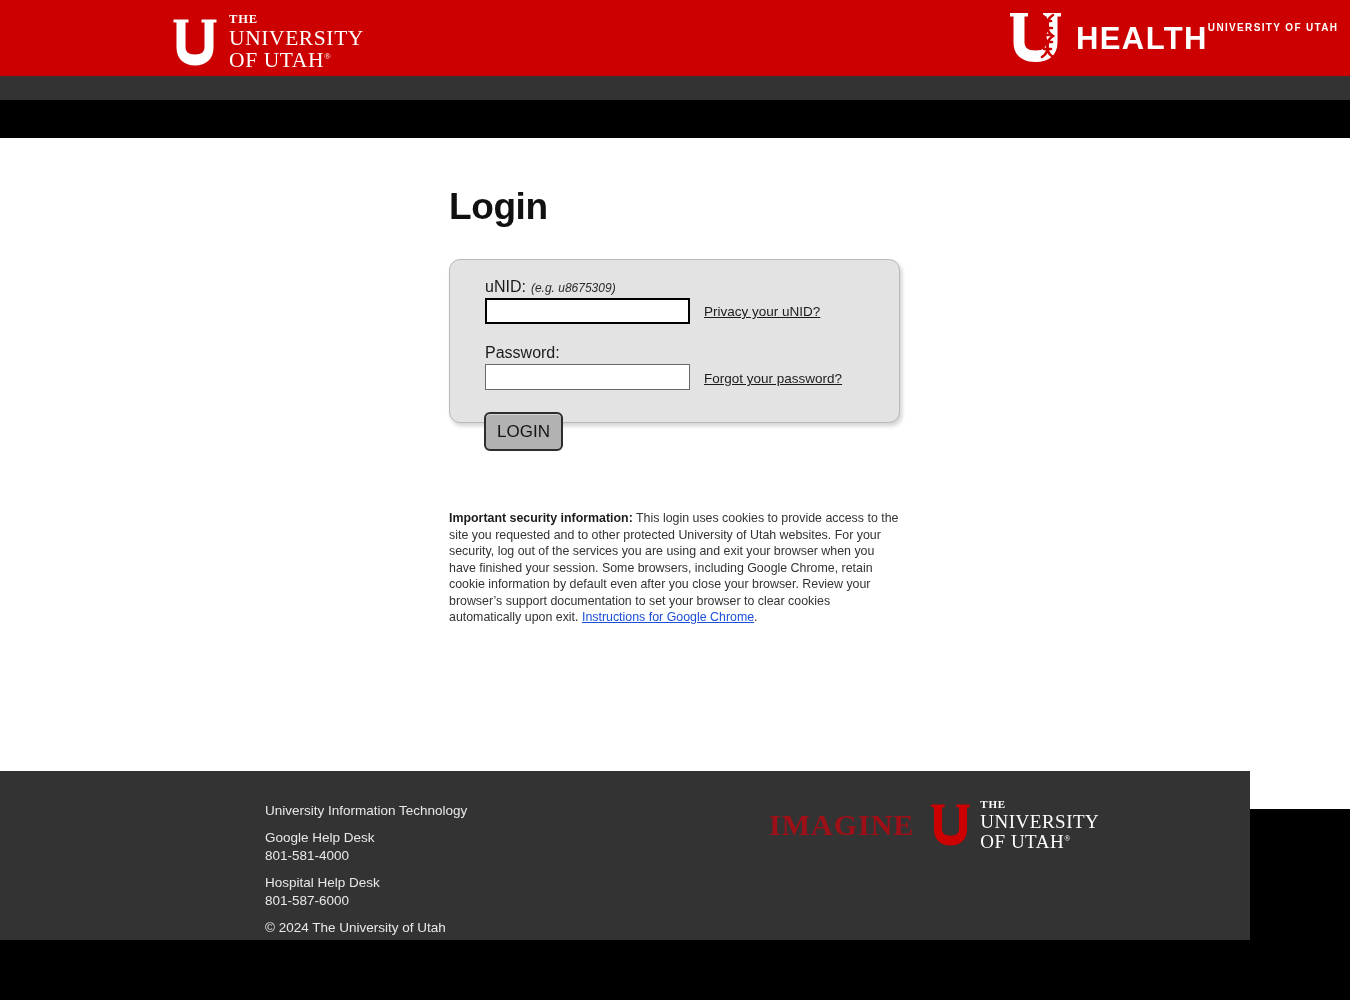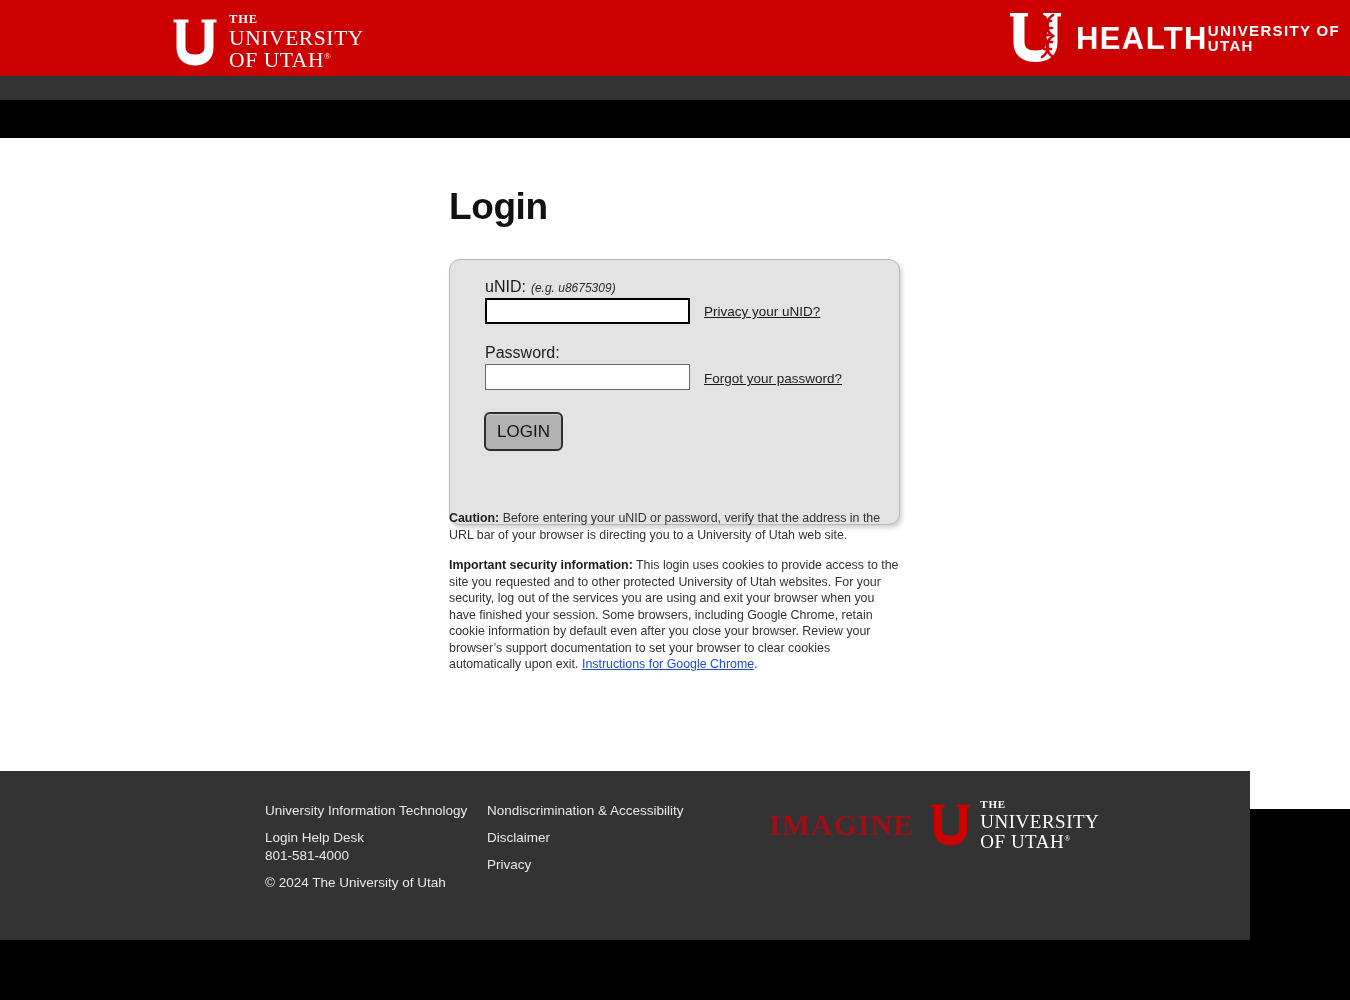--- a/index.html
+++ b/index.html
@@ -80,21 +80,21 @@
     color: #ffffff;
     line-height: 1;
   }
   .health-title {
     font-size: 31px;
     font-weight: 700;
     letter-spacing: 1.4px;
     margin-bottom: 4px;
   }
   .health-sub {
-    font-size: 15px;
+    font-size: 10px;
     font-weight: 700;
     letter-spacing: 1.35px;
   }
 
   
   .content {
     position: absolute;
     top: 100px; left: 0;
     width: 1350px;
     height: 671px;
@@ -110,21 +110,21 @@
     color: #111111;
     letter-spacing: -0.4px;
     margin: 0;
   }
 
   .login-panel {
     position: absolute;
     top: 121px;
     left: 449px;
     width: 451px;
-    height: 266px;
+    height: 164px;
     background: #e3e3e3;
     border: 1px solid #b9b9b9;
     border-radius: 11px;
     box-shadow: 2px 3px 4px rgba(0,0,0,0.18);
   }
 
   .field-label {
     position: absolute;
     font-size: 16px;
     color: #1a1a1a;
@@ -326,54 +326,44 @@
 
     <span class="field-label pw-label">Password:</span>
     <input class="text-input pw-input" type="password" placeholder="" style="">
     <a class="forgot-link forgot-pw">Forgot your password?</a>
 
     <button class="login-button">LOGIN</button>
   </div>
 
   <div class="notices">
     <p class="notice-p">
-      <b>Caution:</b><span> Before entering your uNID or password, verify that the address in the URL bar of your browser is directing you to a University of Utah web site.</span>
-    </p>
-    <p class="notice-p">
       <b>Important security information:</b><span> This login uses cookies to provide access to the site you requested and to other protected University of Utah websites. For your security, log out of the services you are using and exit your browser when you have finished your session. Some browsers, including Google Chrome, retain cookie information by default even after you close your browser. Review your browser’s support documentation to set your browser to clear cookies automatically upon exit. </span><a class="chrome-link">Instructions for Google Chrome</a><span>.</span>
     </p>
   </div>
 </div>
 
 <div class="footer">
 
   <div class="footer-col footer-col-1">
     <div class="footer-group">
       <a class="footer-link">University Information Technology</a>
     </div>
     <div class="footer-group">
-      <span class="footer-line2">Login Help Desk</span>
+      <span class="footer-line2">Google Help Desk</span>
       <span class="footer-line2">801-581-4000</span>
+    </div>
+    <div class="footer-group">
+      <span class="footer-line2">Hospital Help Desk</span>
+      <span class="footer-line2">801-587-6000</span>
     </div>
     <div class="footer-group">
       <span>© 2024 The University of Utah</span>
     </div>
   </div>
 
-  <div class="footer-col footer-col-2">
-    <div class="footer-group">
-      <a class="footer-link">Nondiscrimination &amp; Accessibility</a>
-    </div>
-    <div class="footer-group">
-      <a class="footer-link">Disclaimer</a>
-    </div>
-    <div class="footer-group">
-      <a class="footer-link">Privacy</a>
-    </div>
-  </div>
 
   <div class="imagine-logo">
     <span class="imagine-word">IMAGINE</span>
     <span class="imagine-uofu">
       <span>
         <svg class="block-u" width="41" height="44" viewBox="0 0 46 49">
           <path fill="#cc0000" d="M1.5 1.5 H16.5 V4.5 H13.5 V29 C13.5 33.5 16 36.5 23 36.5 C30 36.5 32.5 33.5 32.5 29 V4.5 H29.5 V1.5 H44.5 V4.5 H41.5 V29.5 C41.5 41 34 47.5 23 47.5 C12 47.5 4.5 41 4.5 29.5 V4.5 H1.5 Z"></path>
         </svg>
       </span>
       <span class="imagine-wordmark">

